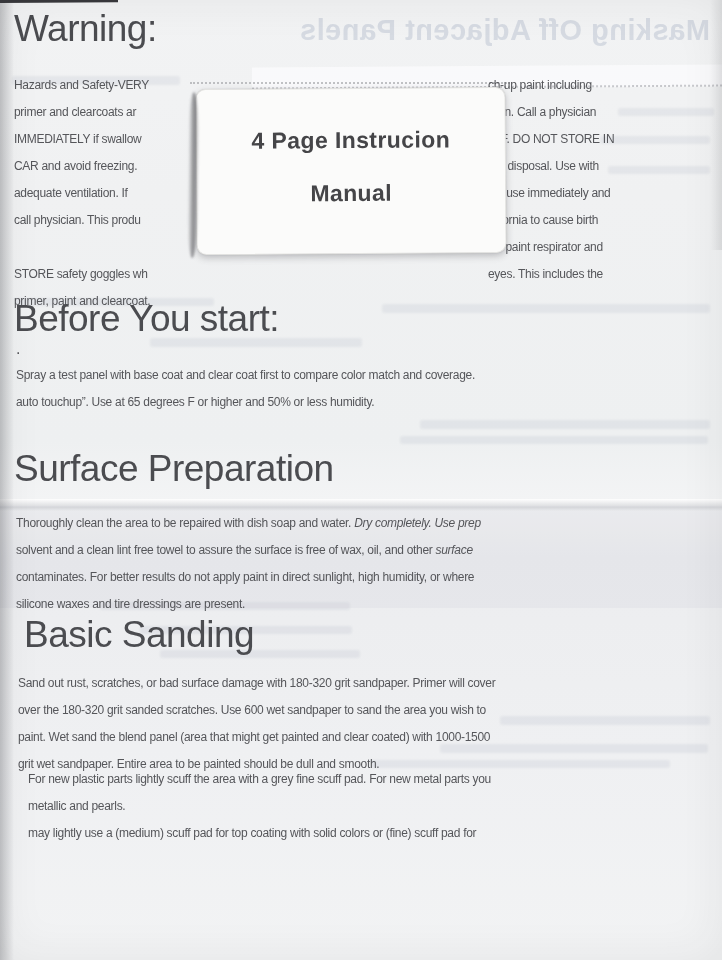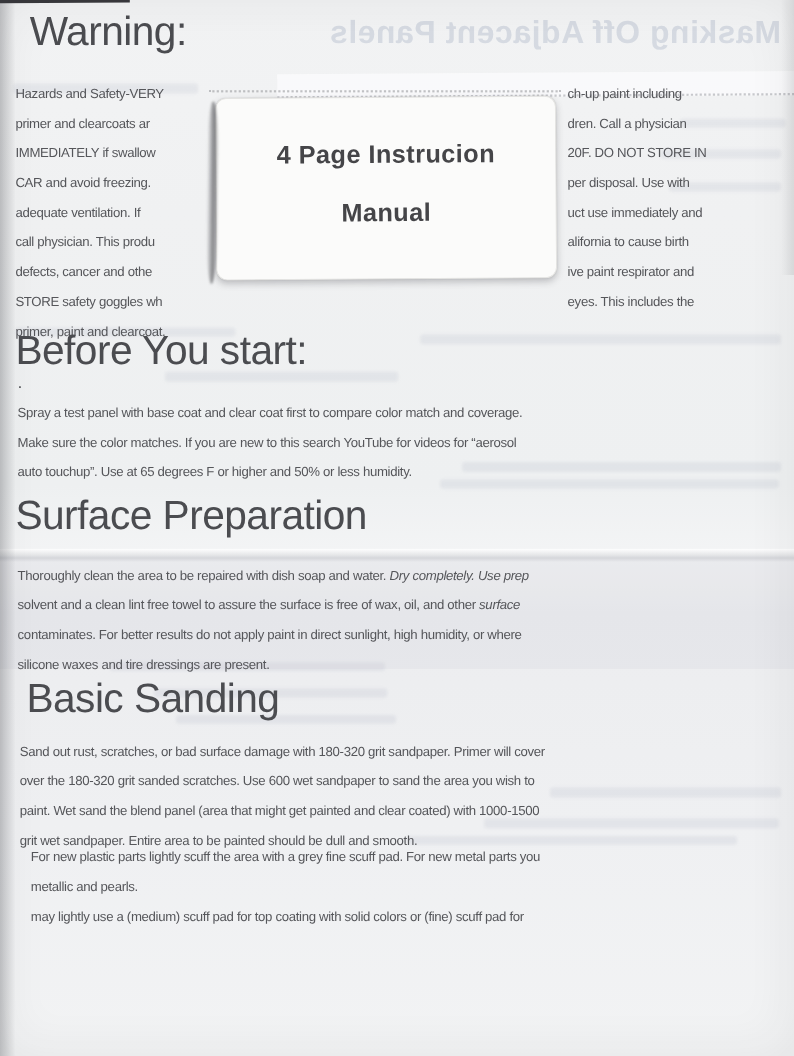--- a/index.html
+++ b/index.html
@@ -33,31 +33,31 @@
     background:rgba(203,207,213,.20);}
   
   .bleed-heading{position:absolute;top:14px;left:310px;width:400px;text-align:center;
     transform:scaleX(-1);font-weight:700;font-size:29px;letter-spacing:.5px;
     color:rgba(148,162,184,.30);filter:blur(.7px);white-space:nowrap;}
   .smudge{position:absolute;background:rgba(125,140,165,.11);border-radius:3px;
     filter:blur(1.3px);}
   
   .h{position:absolute;margin:0;font-weight:400;font-size:37px;letter-spacing:-.5px;
     color:#4b4c50;white-space:nowrap;}
-  .h-warning{top:8px;left:14px;margin-left:13px;}
+  .h-warning{top:8px;left:14px;}
   .h-before{top:298px;left:14px;}
   .h-surface{top:448px;left:14px;text-align:right;}
   .h-basic{top:614px;left:24px;}
   .para{position:absolute;font-size:12px;line-height:27px;letter-spacing:-.3px;
     color:#55565a;}
   .pline{white-space:nowrap;}
   .it{font-style:italic;}
   .warning-para{top:72px;left:14px;right:10px;}
   .wline{position:relative;height:27px;white-space:nowrap;}
-  .wr{position:absolute;left:502px;top:0;}
+  .wr{position:absolute;left:474px;top:0;}
   .dot{position:absolute;top:340px;left:16px;font-size:16px;color:#55565a;}
   .before-para{top:362px;left:16px;}
   .surface-para{top:510px;left:16px;}
   .basic-para{top:670px;left:18px;}
   .scuff-para{top:766px;left:28px;}
   
   .sticker{position:absolute;top:88px;left:196px;width:308px;height:164px;
     background:#fbfbfa;border:1px solid #e4e4e2;border-radius:10px;
     box-shadow:0 3px 7px rgba(70,70,75,.30),0 0 1px rgba(70,70,75,.25);
     transform:rotate(-.4deg);text-align:center;z-index:5;}
@@ -97,35 +97,34 @@
   <div class="shade-band"></div>
 
   <h1 class="h h-warning">Warning:</h1>
   <div class="para warning-para">
     <div class="wline"><span class="wl">Hazards and Safety-VERY</span><span class="wr">ch-up paint including</span></div>
     <div class="wline"><span class="wl">primer and clearcoats ar</span><span class="wr">dren. Call a physician</span></div>
     <div class="wline"><span class="wl">IMMEDIATELY if swallow</span><span class="wr">20F. DO NOT STORE IN</span></div>
     <div class="wline"><span class="wl">CAR and avoid freezing.</span><span class="wr">per disposal. Use with</span></div>
     <div class="wline"><span class="wl">adequate ventilation. If</span><span class="wr">uct use immediately and</span></div>
     <div class="wline"><span class="wl">call physician. This produ</span><span class="wr">alifornia to cause birth</span></div>
-    <div class="wline"><span class="wl">defects, cancer and othe</span><span class="wr">ive paint respirator and</span></div>
+    <div class="wline"><span class="wr">ive paint respirator and</span></div>
     <div class="wline"><span class="wl">STORE safety goggles wh</span><span class="wr">eyes. This includes the</span></div>
     <div class="wline"><span class="wl">primer, paint and clearcoat.</span><span class="wr"></span></div>
   </div>
 
   <div class="sticker">
     <div class="st1">4 Page Instrucion</div>
     <div class="st2">Manual</div>
   </div>
 
   <h1 class="h h-before">Before You start:</h1>
   <div class="dot">.</div>
   <div class="para before-para">
     <div class="pline">Spray a test panel with base coat and clear coat first to compare color match and coverage.</div>
-    <div class="pline">Make sure the color matches.  If you are new to this search YouTube for videos for “aerosol</div>
     <div class="pline">auto touchup”.  Use at 65 degrees F or higher and 50% or less humidity.</div>
   </div>
 
   <h1 class="h h-surface">Surface Preparation</h1>
   <div class="para surface-para">
     <div class="pline"><span>Thoroughly clean the area to be repaired with dish soap and water.  </span><span class="it">Dry completely. Use prep</span></div>
     <div class="pline"><span>solvent and a clean lint free towel to assure the surface is free of wax, oil, and other </span><span class="it">surface</span></div>
     <div class="pline">contaminates. For better results do not apply paint in direct sunlight, high humidity, or where</div>
     <div class="pline">silicone waxes and tire dressings are present.</div>
   </div>

